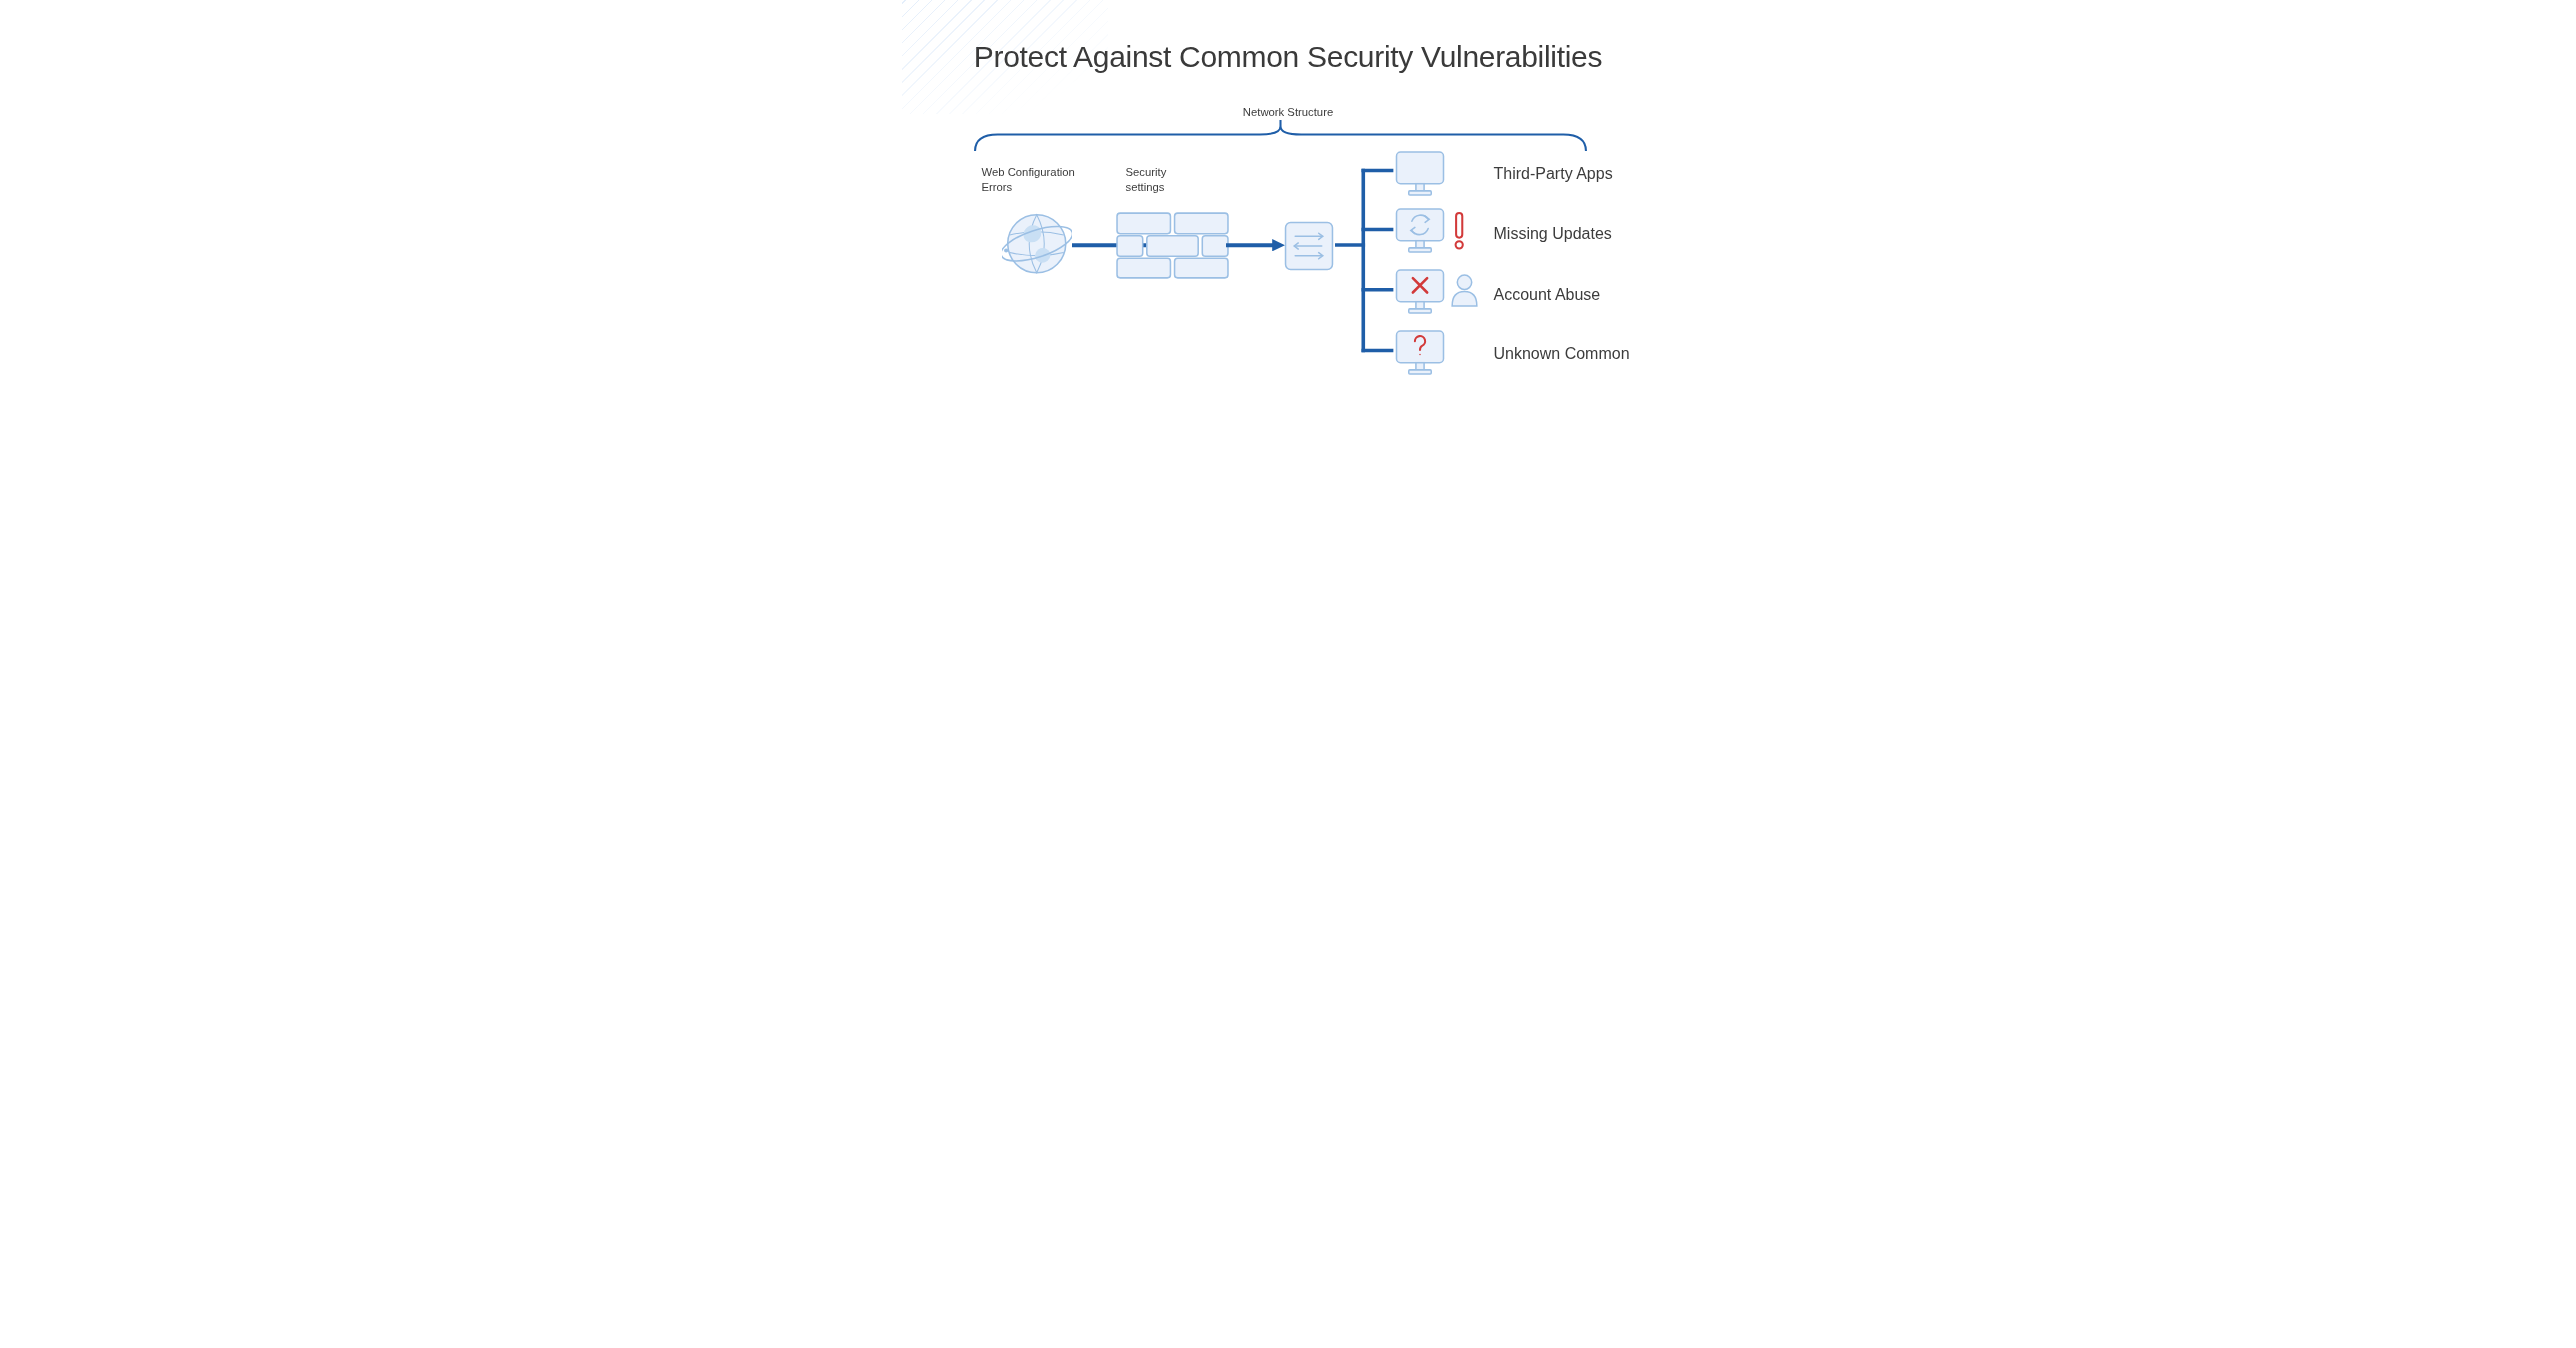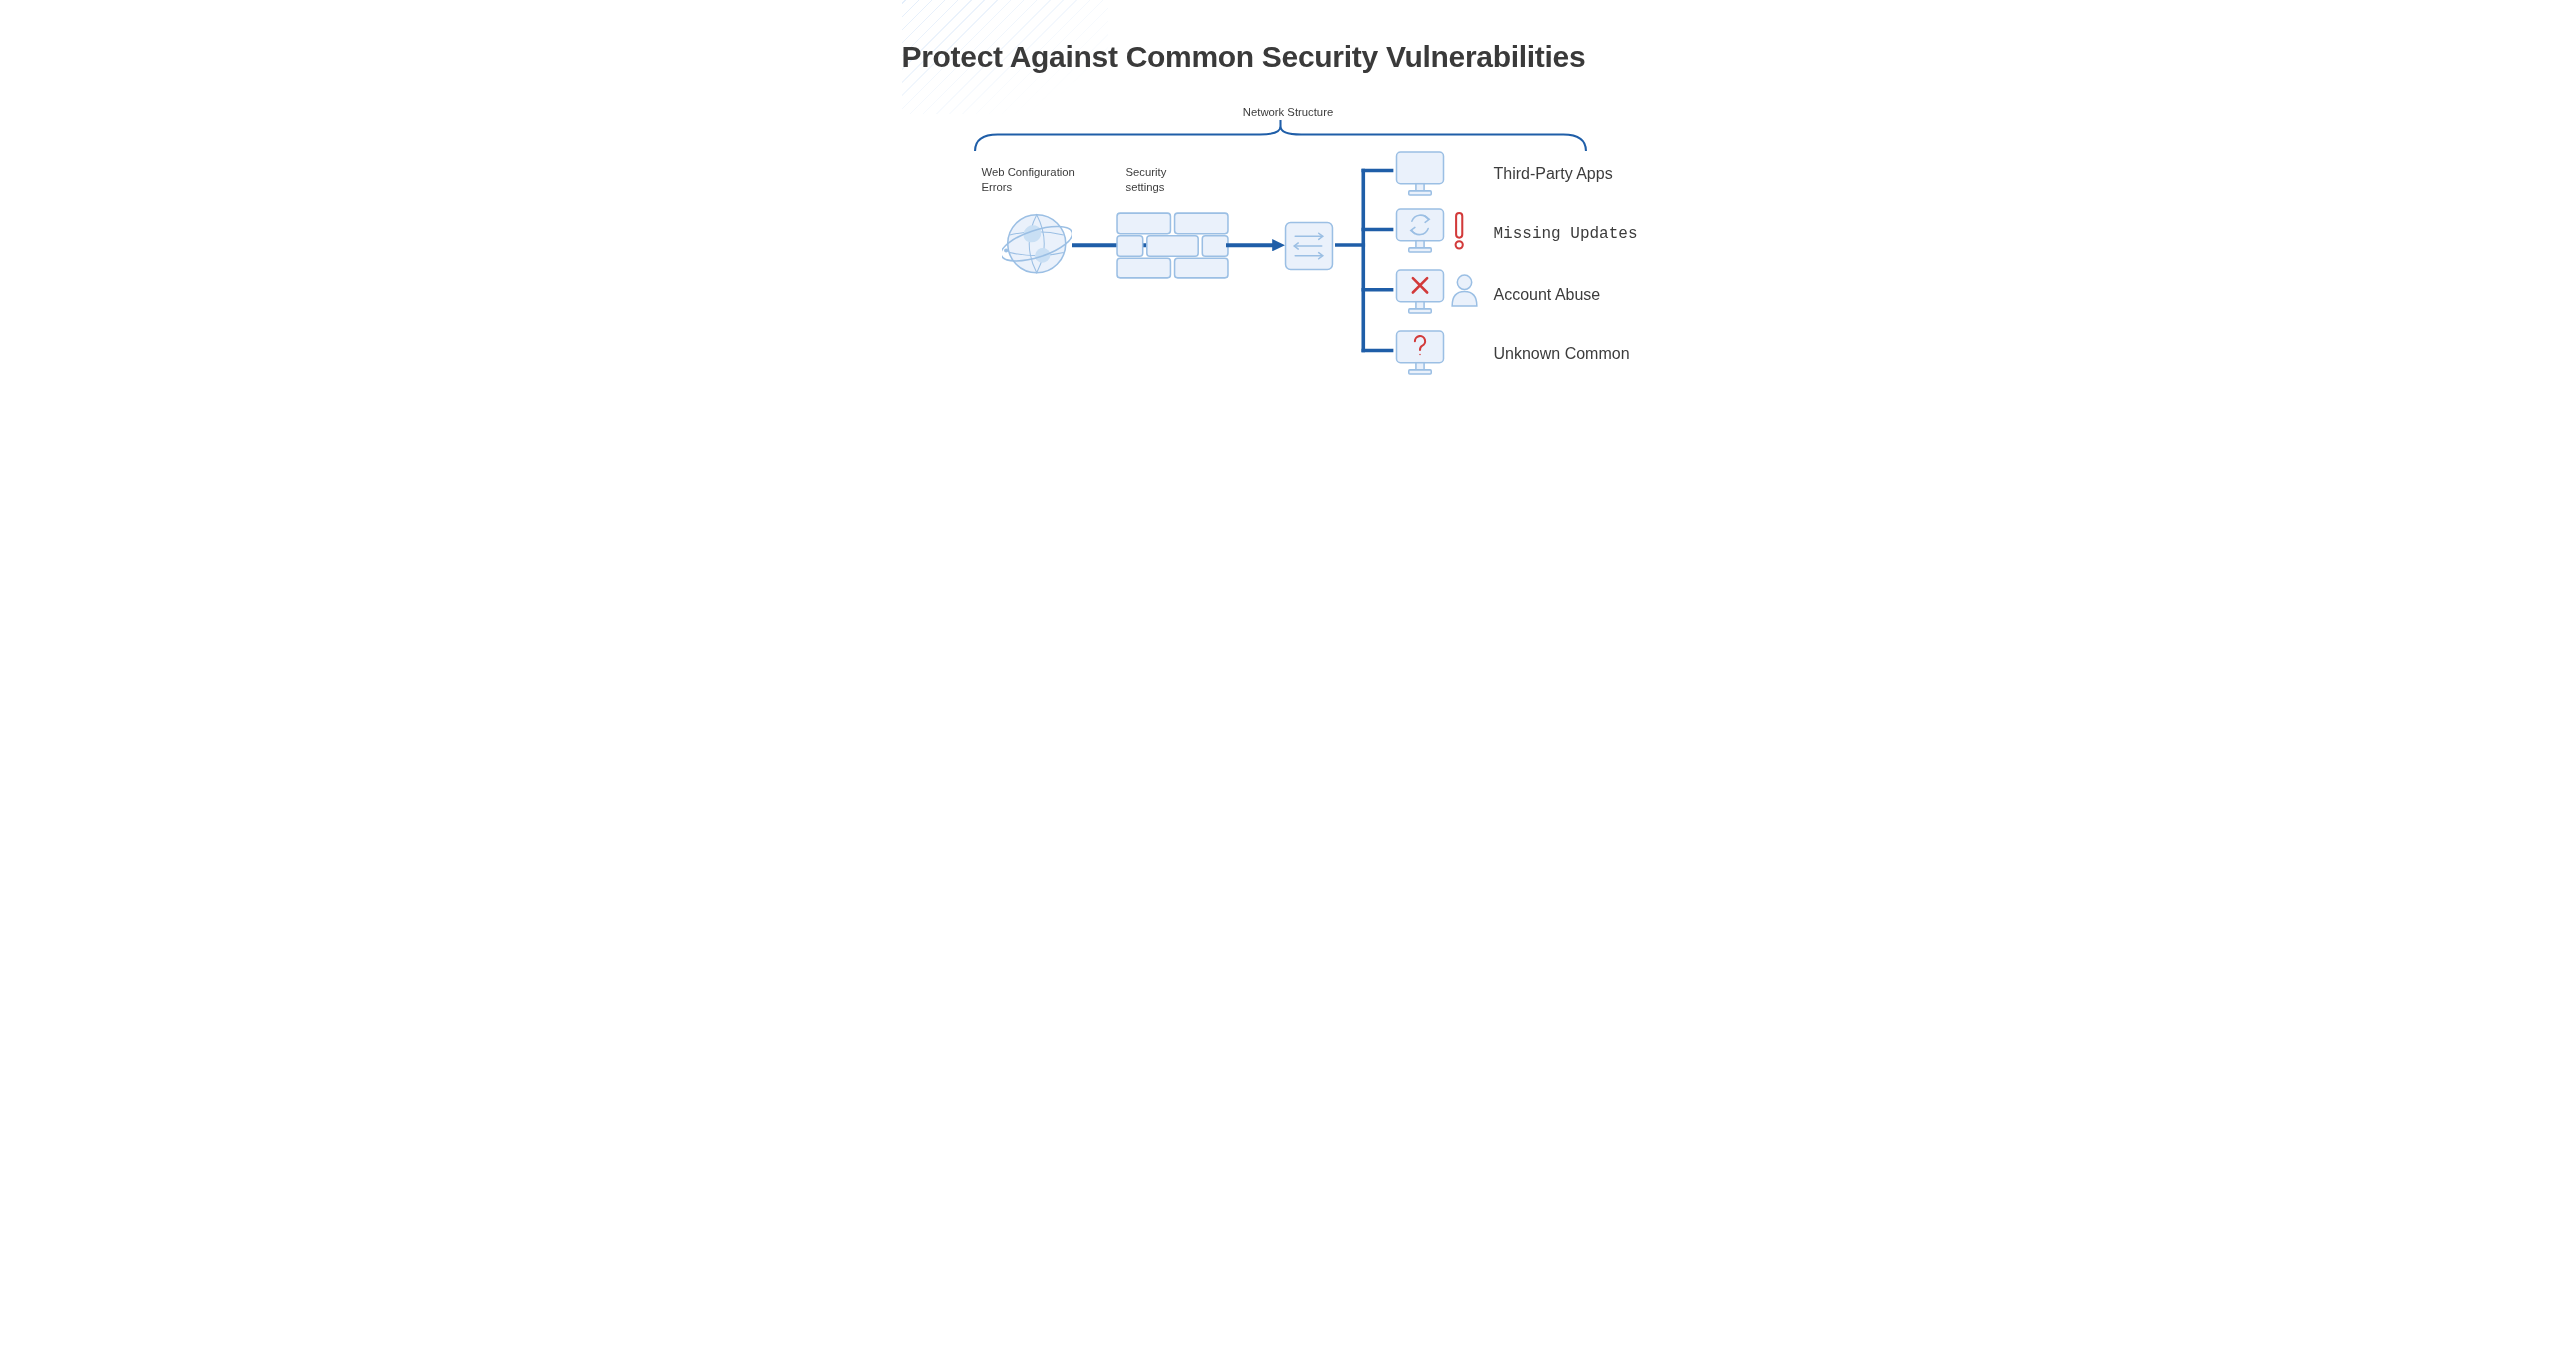--- a/index.html
+++ b/index.html
@@ -34,23 +34,23 @@
       rgba(190,215,245,0.6) 1px,
       transparent 1px,
       transparent 9.3px
     );
     -webkit-mask: linear-gradient(to bottom right, #000, transparent 85%);
             mask: linear-gradient(to bottom right, #000, transparent 85%);
   }
   .title {
     position: absolute;
     top: 40px; left: 0; right: 0;
-    text-align: left;
+    text-align: center;
     font-size: 30px;
-    font-weight: 700;
+    font-weight: 400;
     letter-spacing: -0.3px;
     color: #3a3a3a;
   }
   .section-label {
     position: absolute;
     top: 106px; left: 0; right: 0;
     text-align: center;
     font-size: 11.3px;
     color: #3c3c3c;
   }
@@ -243,19 +243,19 @@
     </div>
 
     <div class="icon-wrap" style="top:112px; left:547px;">
       <svg width="31" height="36" viewBox="0 0 60 70">
         <circle cx="30" cy="20" r="14" fill="#eaf1fb" stroke="#9bbfe4" stroke-width="3"></circle>
         <path d="M6 66 q0 -28 24 -28 q24 0 24 28 Z" fill="#eaf1fb" stroke="#9bbfe4" stroke-width="3"></path>
       </svg>
     </div>
 
     <div class="ep-label" style="top:5.2px;  left:592px;">Third-Party Apps</div>
-    <div class="ep-label" style="top:65px; left:592px;font-family:Liberation Mono, monospace;">Missing Updates</div>
+    <div class="ep-label" style="top:65px; left:592px;">Missing Updates</div>
     <div class="ep-label" style="top:126px; left:592px;">Account Abuse</div>
     <div class="ep-label" style="top:185px; left:592px;">Unknown Common</div>
 
   </div>
 </div>
 
 
 </body></html>

